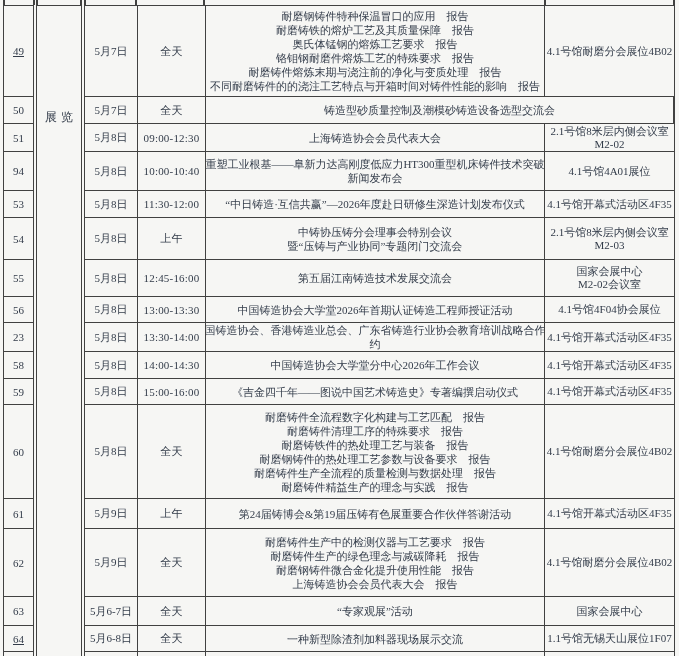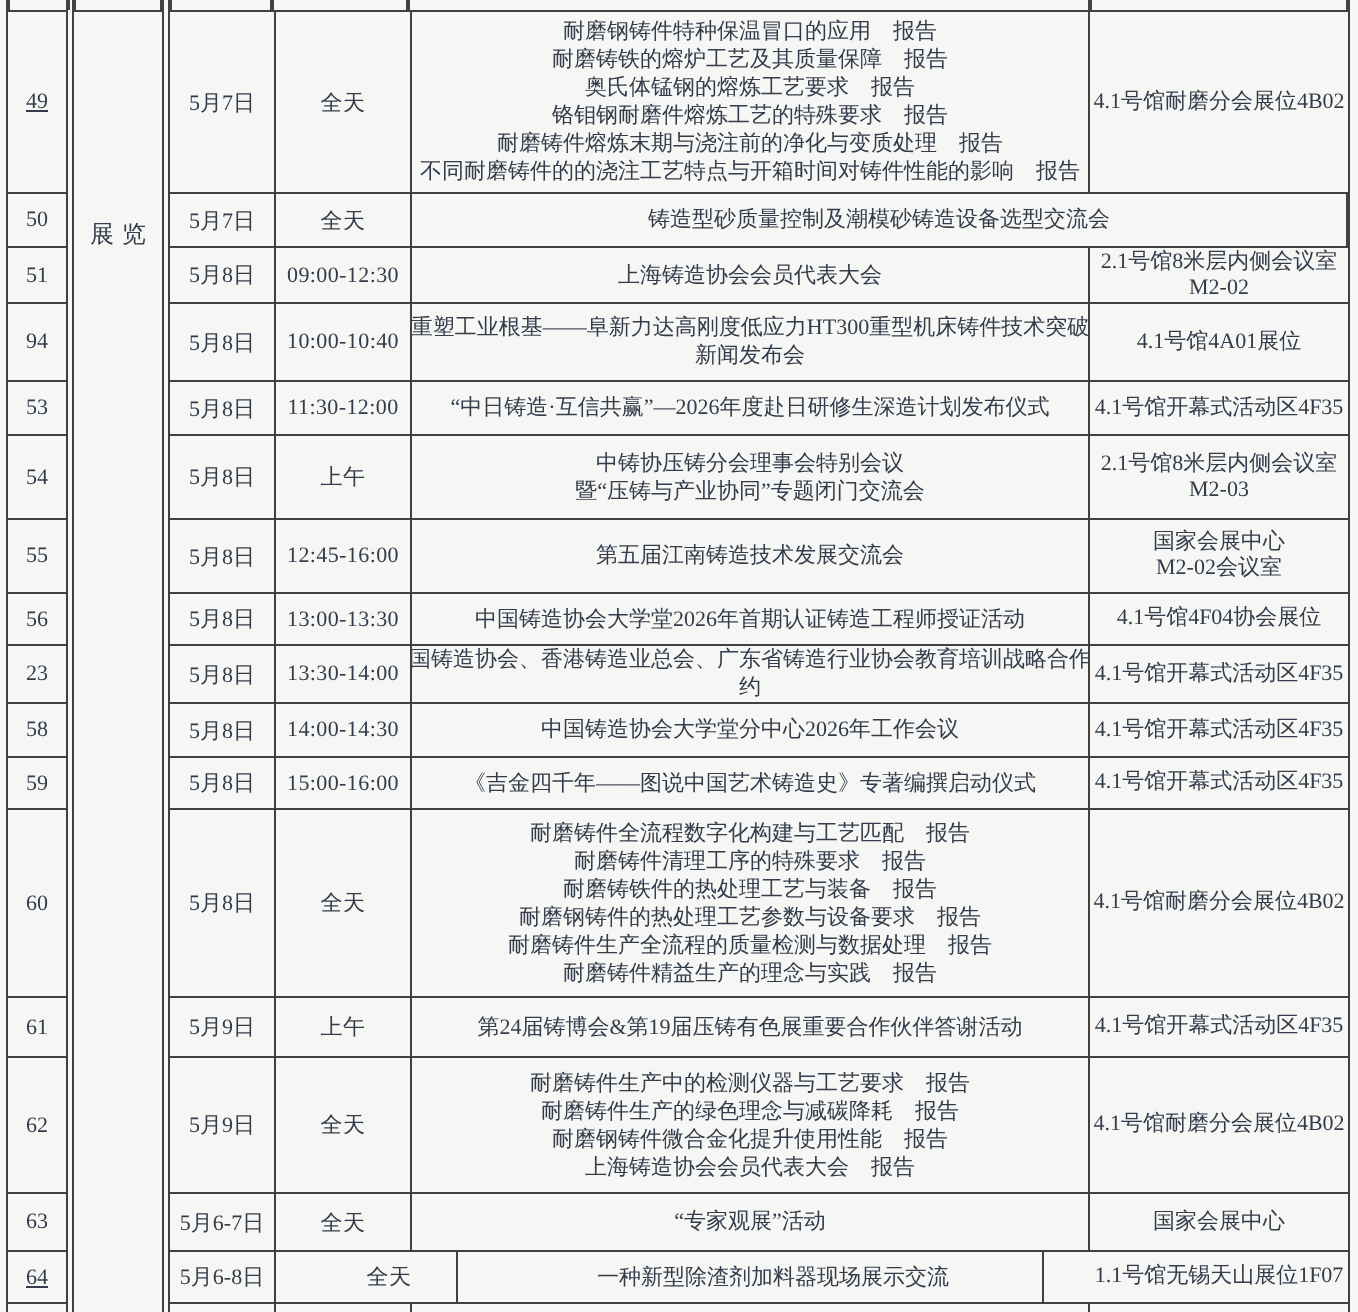--- a/index.html
+++ b/index.html
@@ -303,21 +303,21 @@
         <div class="cell time">
           <div class="line">全天</div>
         </div>
         <div class="cell content">
           <div class="line">“专家观展”活动</div>
         </div>
         <div class="cell loc">
           <div class="line">国家会展中心</div>
         </div>
       </div>
-      <div class="mrow" style="height: 26px; gap: 23px;">
+      <div class="mrow" style="height: 26px;">
         <div class="cell date">
           <div class="line">5月6-8日</div>
         </div>
         <div class="cell time">
           <div class="line">全天</div>
         </div>
         <div class="cell content">
           <div class="line">一种新型除渣剂加料器现场展示交流</div>
         </div>
         <div class="cell loc">

